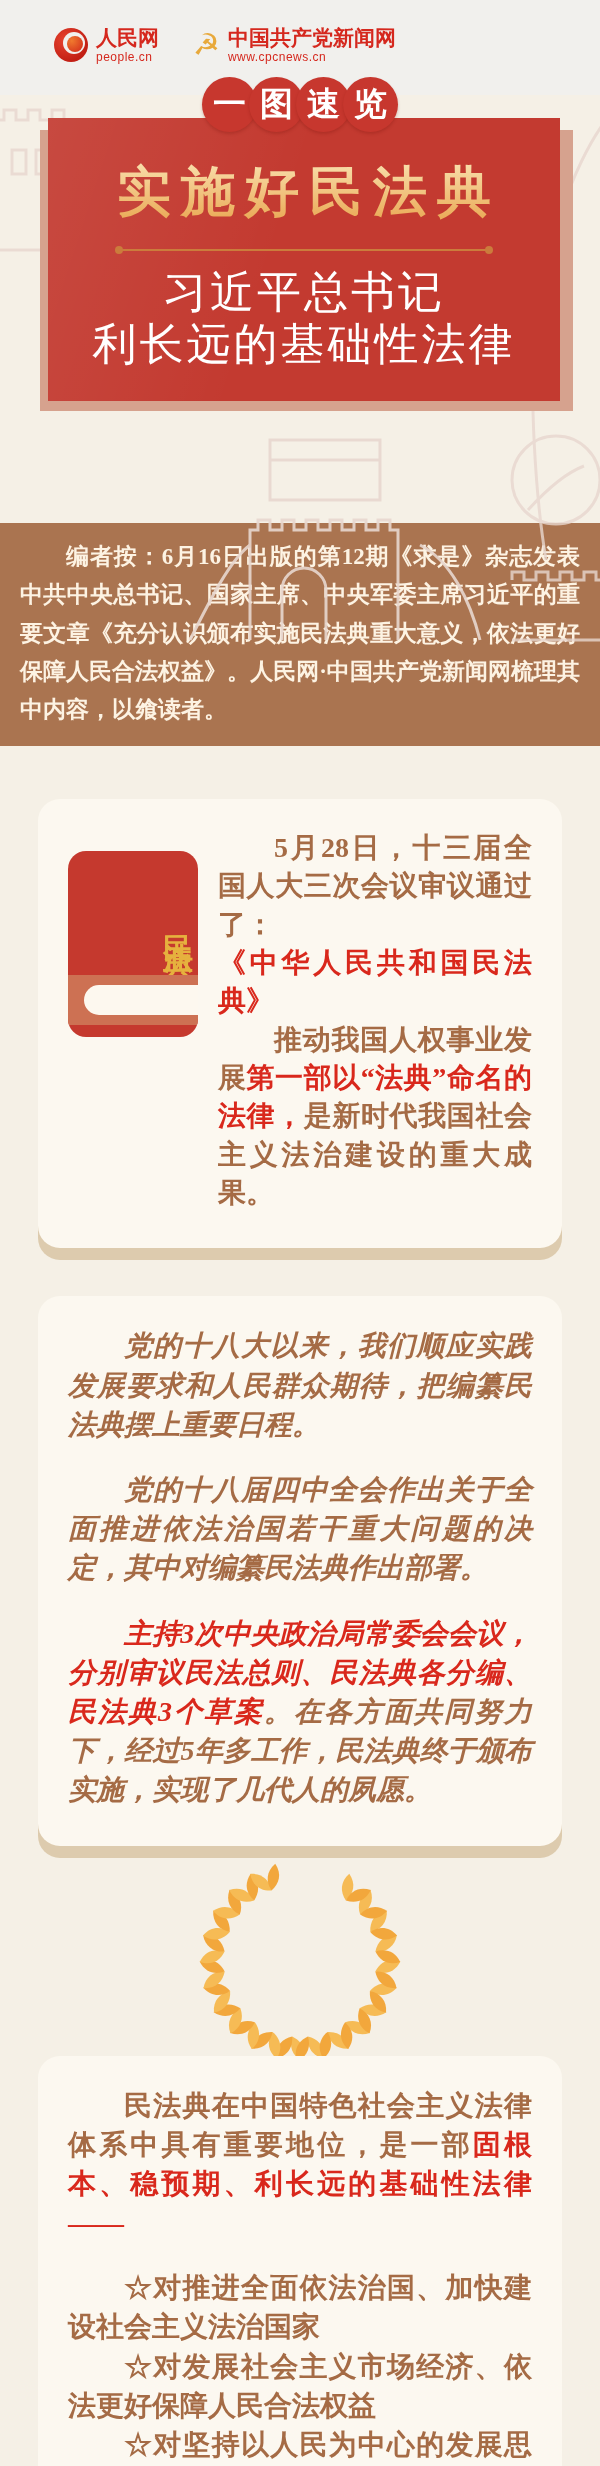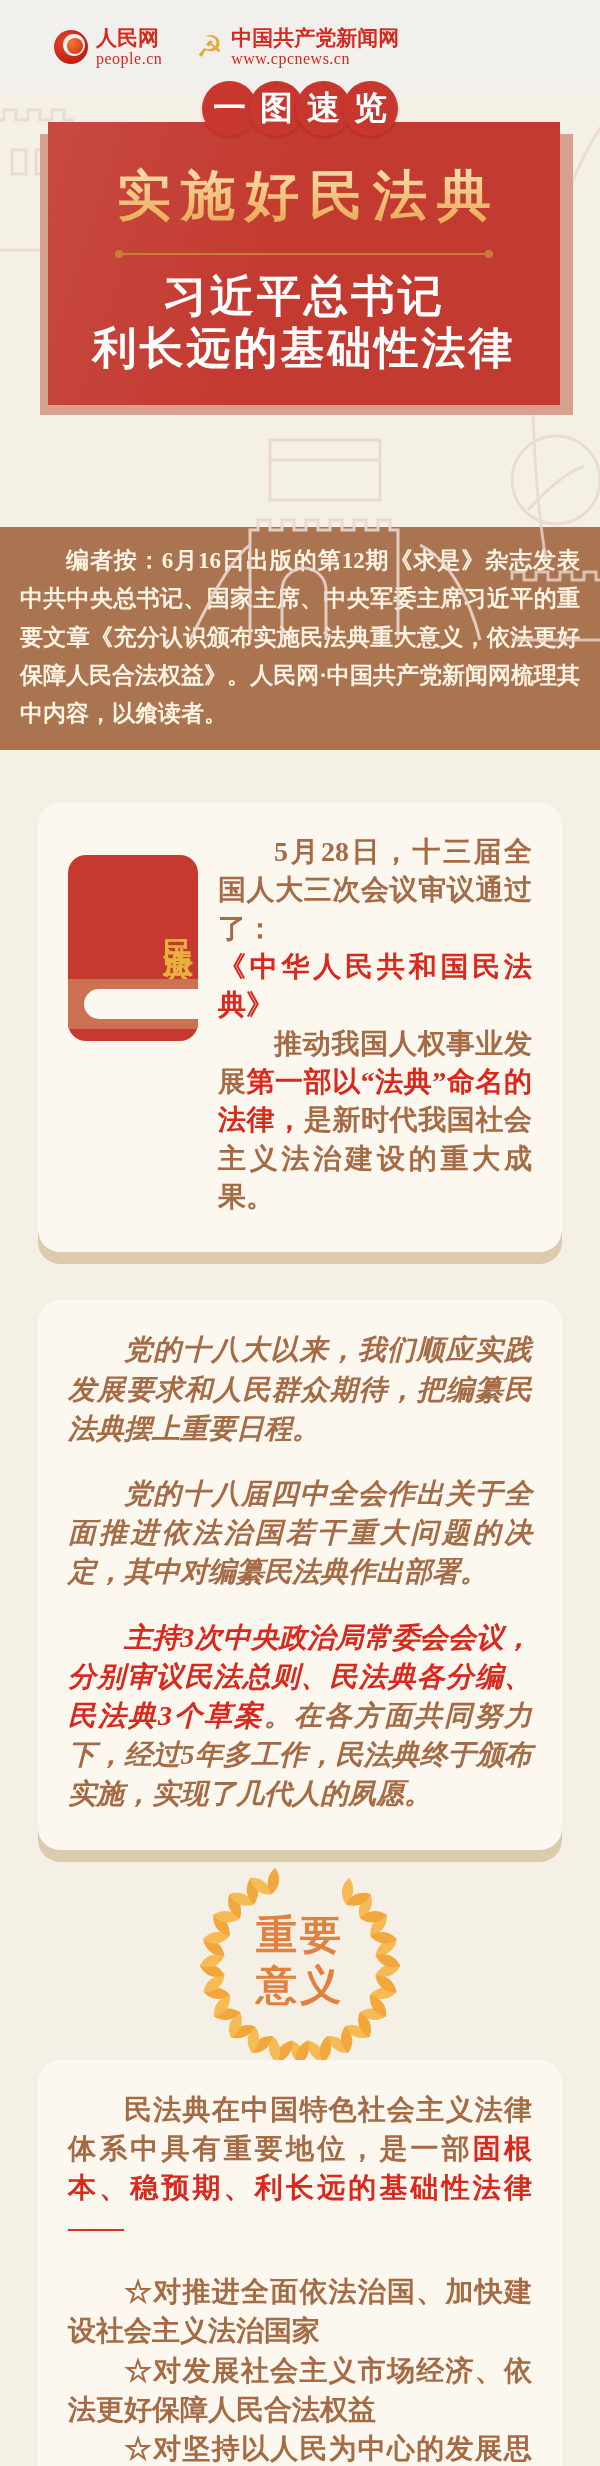--- a/index.html
+++ b/index.html
@@ -22,39 +22,39 @@
   
   .logo-row{position:relative;display:flex;align-items:center;gap:34px;padding:27px 0 6px 54px;}
   .logo{display:flex;align-items:center;gap:8px;}
   .swirl{position:relative;width:34px;height:34px;border-radius:50%;
          background:radial-gradient(circle at 35% 35%, #e8442f 0%, #c21f14 70%);flex:0 0 auto;}
   .swirl::before{content:"";position:absolute;left:9px;top:4px;width:22px;height:22px;border-radius:50%;background:var(--header-bg);}
   .swirl::after{content:"";position:absolute;left:13px;top:8px;width:16px;height:16px;border-radius:50%;
          background:radial-gradient(circle at 30% 30%, #f07a2e, #d1261a);}
   .logo-text{display:flex;flex-direction:column;line-height:1;}
   .logo-title{color:var(--logo-red);font-weight:bold;font-size:21px;font-family:var(--sans);}
-  .logo-sub{color:var(--logo-red);font-size:16px;font-family:Liberation Serif, serif;margin-top:3px;letter-spacing:.5px;}
+  .logo-sub{color:var(--logo-red);font-size:12px;font-family:Liberation Sans, sans-serif;margin-top:3px;letter-spacing:.5px;}
   .hs-icon{color:var(--logo-gold);font-size:30px;line-height:1;flex:0 0 auto;font-family:"DejaVu Sans",sans-serif;}
 
   
   .badge-row{position:relative;z-index:3;display:flex;justify-content:center;margin-top:8px;height:55px;}
   .badge-circle{width:55px;height:55px;border-radius:50%;background:var(--badge-red);color:#fff;
       display:flex;align-items:center;justify-content:center;font-size:33px;font-weight:bold;
       margin:0 -4px;box-shadow:0 2px 3px rgba(120,20,10,.25);}
   .panel-wrap{position:relative;margin:-14px 40px 0 48px;z-index:2;}
   .panel-frame{position:absolute;left:-8px;right:-13px;top:12px;bottom:-10px;background:var(--banner-frame);}
   .red-panel{position:relative;background:linear-gradient(108deg,rgba(255,255,255,.08),rgba(255,255,255,0) 45%),var(--banner-red);
       text-align:center;padding:38px 10px 30px;}
   .panel-title{font-size:54px;font-weight:bold;letter-spacing:10px;padding-left:10px;
       background:linear-gradient(180deg,var(--gold-light),var(--gold-dark));
       -webkit-background-clip:text;background-clip:text;color:transparent;-webkit-text-fill-color:transparent;}
   .panel-divider{position:relative;width:370px;height:2px;background:var(--divider-orange);margin:20px auto 16px;}
   .panel-divider::before,.panel-divider::after{content:"";position:absolute;top:-3px;width:8px;height:8px;border-radius:50%;background:var(--divider-orange);}
   .panel-divider::before{left:-4px;} .panel-divider::after{right:-4px;}
-  .panel-sub{color:#fff;font-weight:bold;font-size:44px;line-height:1.18;letter-spacing:3px;}
+  .panel-sub{color:#fff;font-weight:normal;font-size:44px;line-height:1.18;letter-spacing:3px;}
 
   
   .note-band{margin-top:122px;background:var(--note-bg);color:var(--note-text);
       padding:15px 20px 16px;font-size:23px;line-height:1.67;font-weight:bold;text-align:justify;}
   .note-band p{margin:0;text-indent:2em;}
 
   
   .card{margin:12px 38px;background:var(--card-bg);border-radius:22px;
         box-shadow:0 12px 0 0 var(--card-lip);padding:30px 30px 36px;}
   .card .para{margin:0;color:var(--text-brown);font-weight:bold;font-size:28px;line-height:1.4;
@@ -214,24 +214,20 @@
           <use href="#lf" transform="translate(200.4,89.5) rotate(52.8)" fill="#f6bb55"></use>
           <use href="#lf" transform="translate(200.4,89.5) rotate(112.8)" fill="#f2a73c"></use>
           <use href="#lf" transform="translate(195.3,70.0) rotate(37.599999999999994)" fill="#f6bb55"></use>
           <use href="#lf" transform="translate(195.3,70.0) rotate(97.6)" fill="#f2a73c"></use>
           <use href="#lf" transform="translate(185.2,52.6) rotate(22.39999999999999)" fill="#f6bb55"></use>
           <use href="#lf" transform="translate(185.2,52.6) rotate(82.39999999999999)" fill="#f2a73c"></use>
           <use href="#lf" transform="translate(170.9,38.5) rotate(7.199999999999989)" fill="#f6bb55"></use>
           <use href="#lf" transform="translate(170.9,38.5) rotate(67.19999999999999)" fill="#f2a73c"></use>
         </g>
     </svg>
-    <div class="wreath-text">
-      <div>重要</div>
-      <div>意义</div>
-    </div>
   </div>
 
   <div class="card card3">
       <p class="para"><span class="seg">民法典在中国特色社会主义法律体系中具有重要地位，是一部</span><span class="seg red">固根本、稳预期、利长远的基础性法律——</span></p>
       <p class="para gap"><span class="seg">☆对推进全面依法治国、加快建设社会主义法治国家</span></p>
       <p class="para"><span class="seg">☆对发展社会主义市场经济、依法更好保障人民合法权益</span></p>
       <p class="para"><span class="seg">☆对坚持以人民为中心的发展思想、依法维护人民权益、推动我国人权事业发展</span></p>
     </div>
 
 </div>

